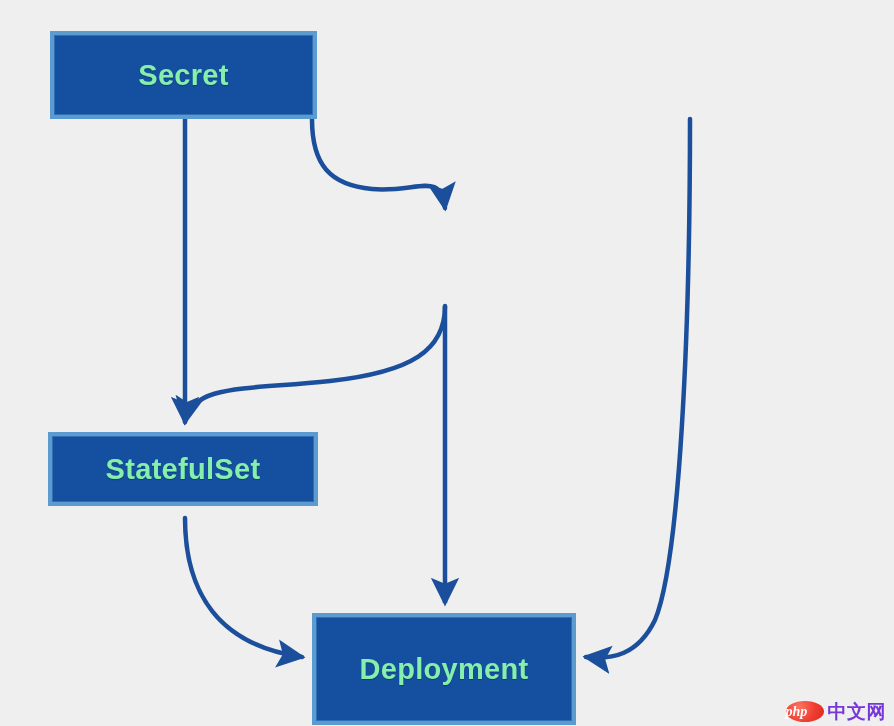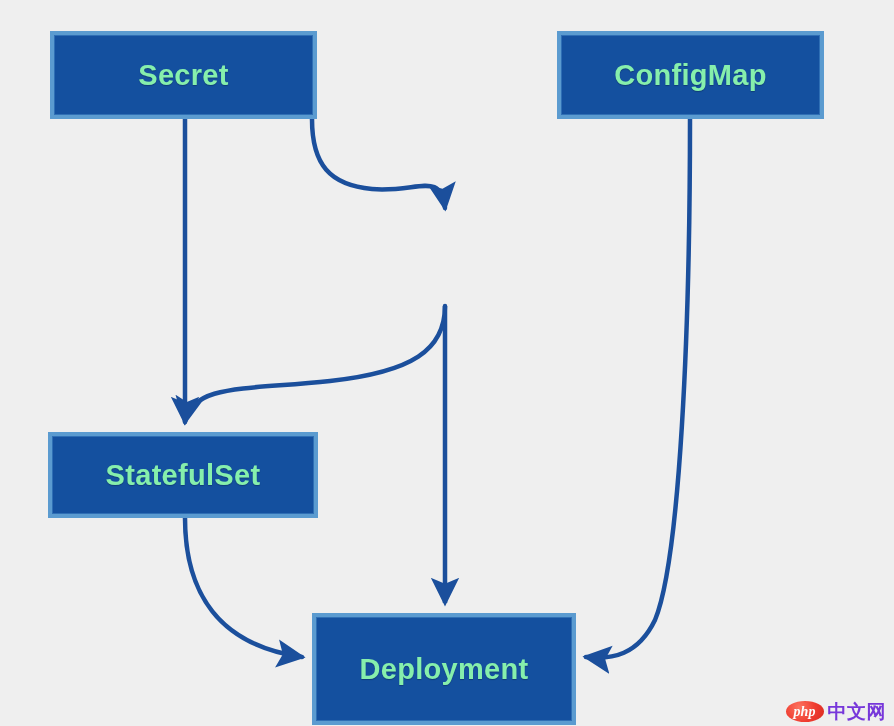--- a/index.html
+++ b/index.html
@@ -45,42 +45,41 @@
     font-size: 29px;
     letter-spacing: 0.3px;
     line-height: 1;
     text-shadow: 0 1px 1px rgba(0,0,0,0.25);
     user-select: none;
     white-space: nowrap;
   }
   #node-secret     { left: 50px;  top: 31px;  width: 267px; height: 88px; }
   #node-configmap  { left: 557px; top: 31px;  width: 267px; height: 88px; }
   #node-job        { left: 313px; top: 220px; width: 263px; height: 86px; }
-  #node-statefulset{ left: 48px;  top: 432px; width: 270px; height: 86px; }
+  #node-statefulset{ left: 48px;  top: 432px; width: 270px; height: 74px; }
   #node-deployment { left: 312px; top: 613px; width: 264px; height: 112px; }
 
   
   #watermark {
     position: absolute;
     right: 8px;
     bottom: 4px;
     display: flex;
     align-items: center;
     gap: 4px;
     z-index: 10;
     opacity: 0.92;
   }
   #watermark-logo {
     width: 38px;
     height: 21px;
     border-radius: 50%;
     background: radial-gradient(circle at 35% 30%, #ff6a55 0%, #ef2d20 55%, #d71a10 100%);
     display: flex;
     align-items: center;
-    justify-content: center;
   }
   #watermark-logo-text {
     color: #ffffff;
     font-family: "Liberation Serif", serif;
     font-style: italic;
     font-weight: bold;
     font-size: 14px;
     line-height: 1;
   }
   #watermark-text {
@@ -114,23 +113,20 @@
 
     <path d="M185,518 C185,592 218,645 302,657" fill="none" stroke="#1b4f9c" stroke-width="4.5" stroke-linecap="round" marker-end="url(#arrowhead)"></path>
 
     <path d="M690,119 C690,330 680,560 655,620 C638,655 612,660 586,657" fill="none" stroke="#1b4f9c" stroke-width="4.5" stroke-linecap="round" marker-end="url(#arrowhead)"></path>
   </svg>
 
   <div class="node" id="node-secret">
     <span class="node-label">Secret</span>
   </div>
 
-  <div class="node" id="node-configmap">
-    <span class="node-label">ConfigMap</span>
-  </div>
 
 
   <div class="node" id="node-statefulset">
     <span class="node-label">StatefulSet</span>
   </div>
 
   <div class="node" id="node-deployment">
     <span class="node-label">Deployment</span>
   </div>
 

